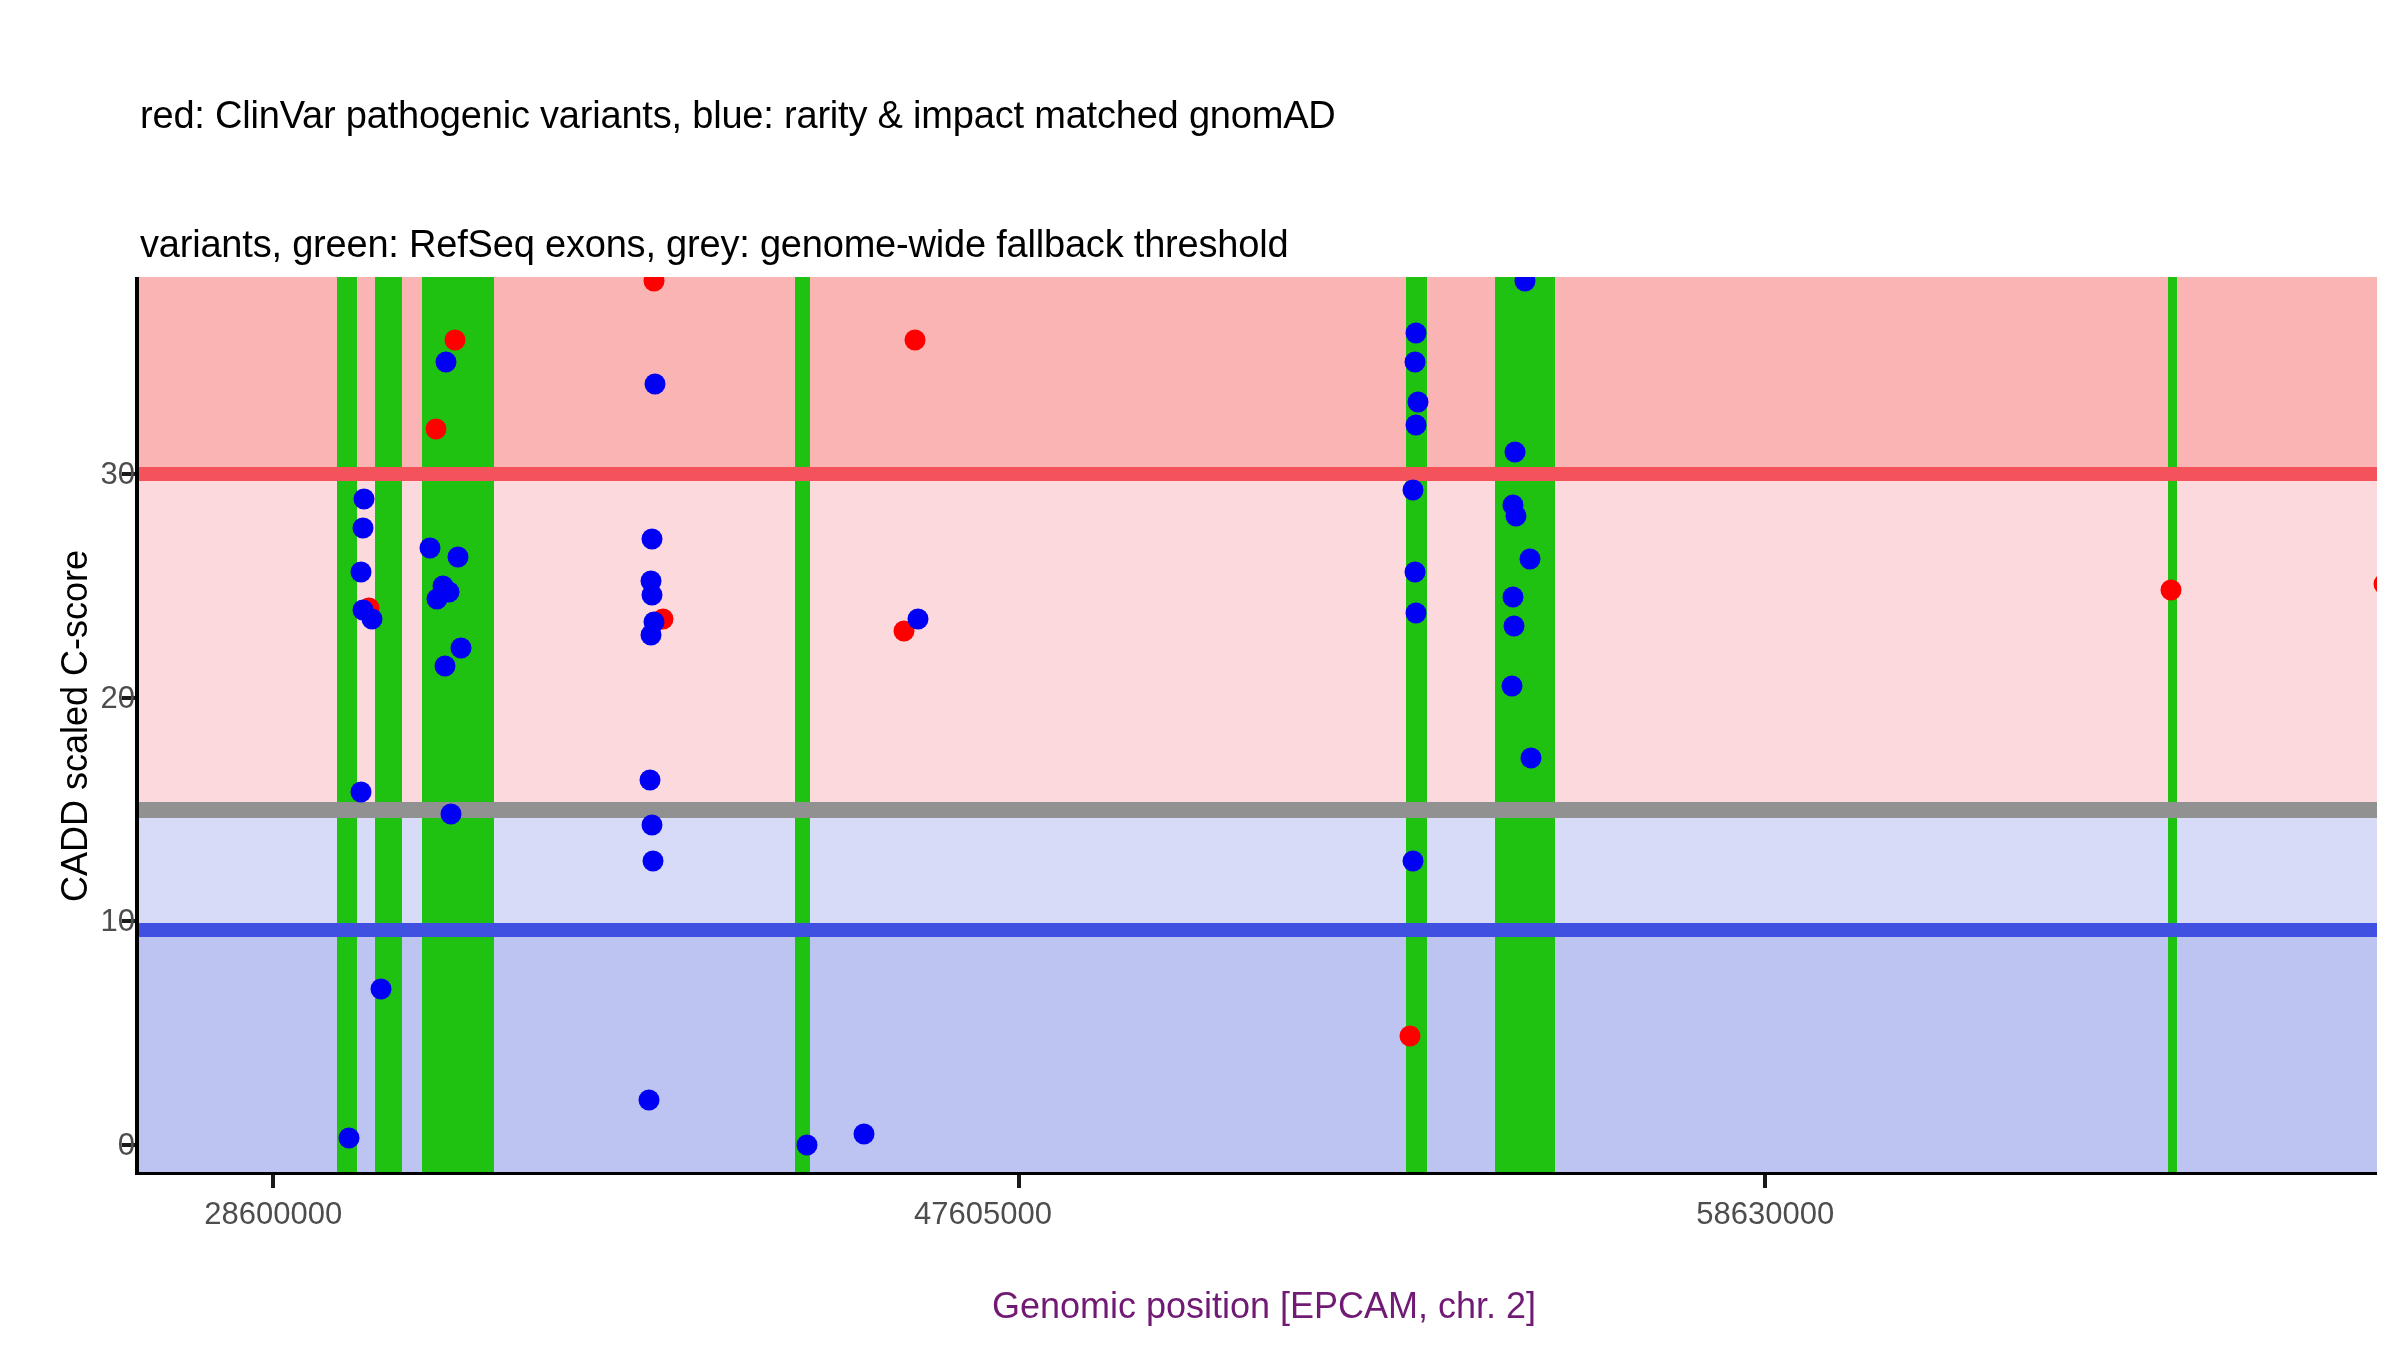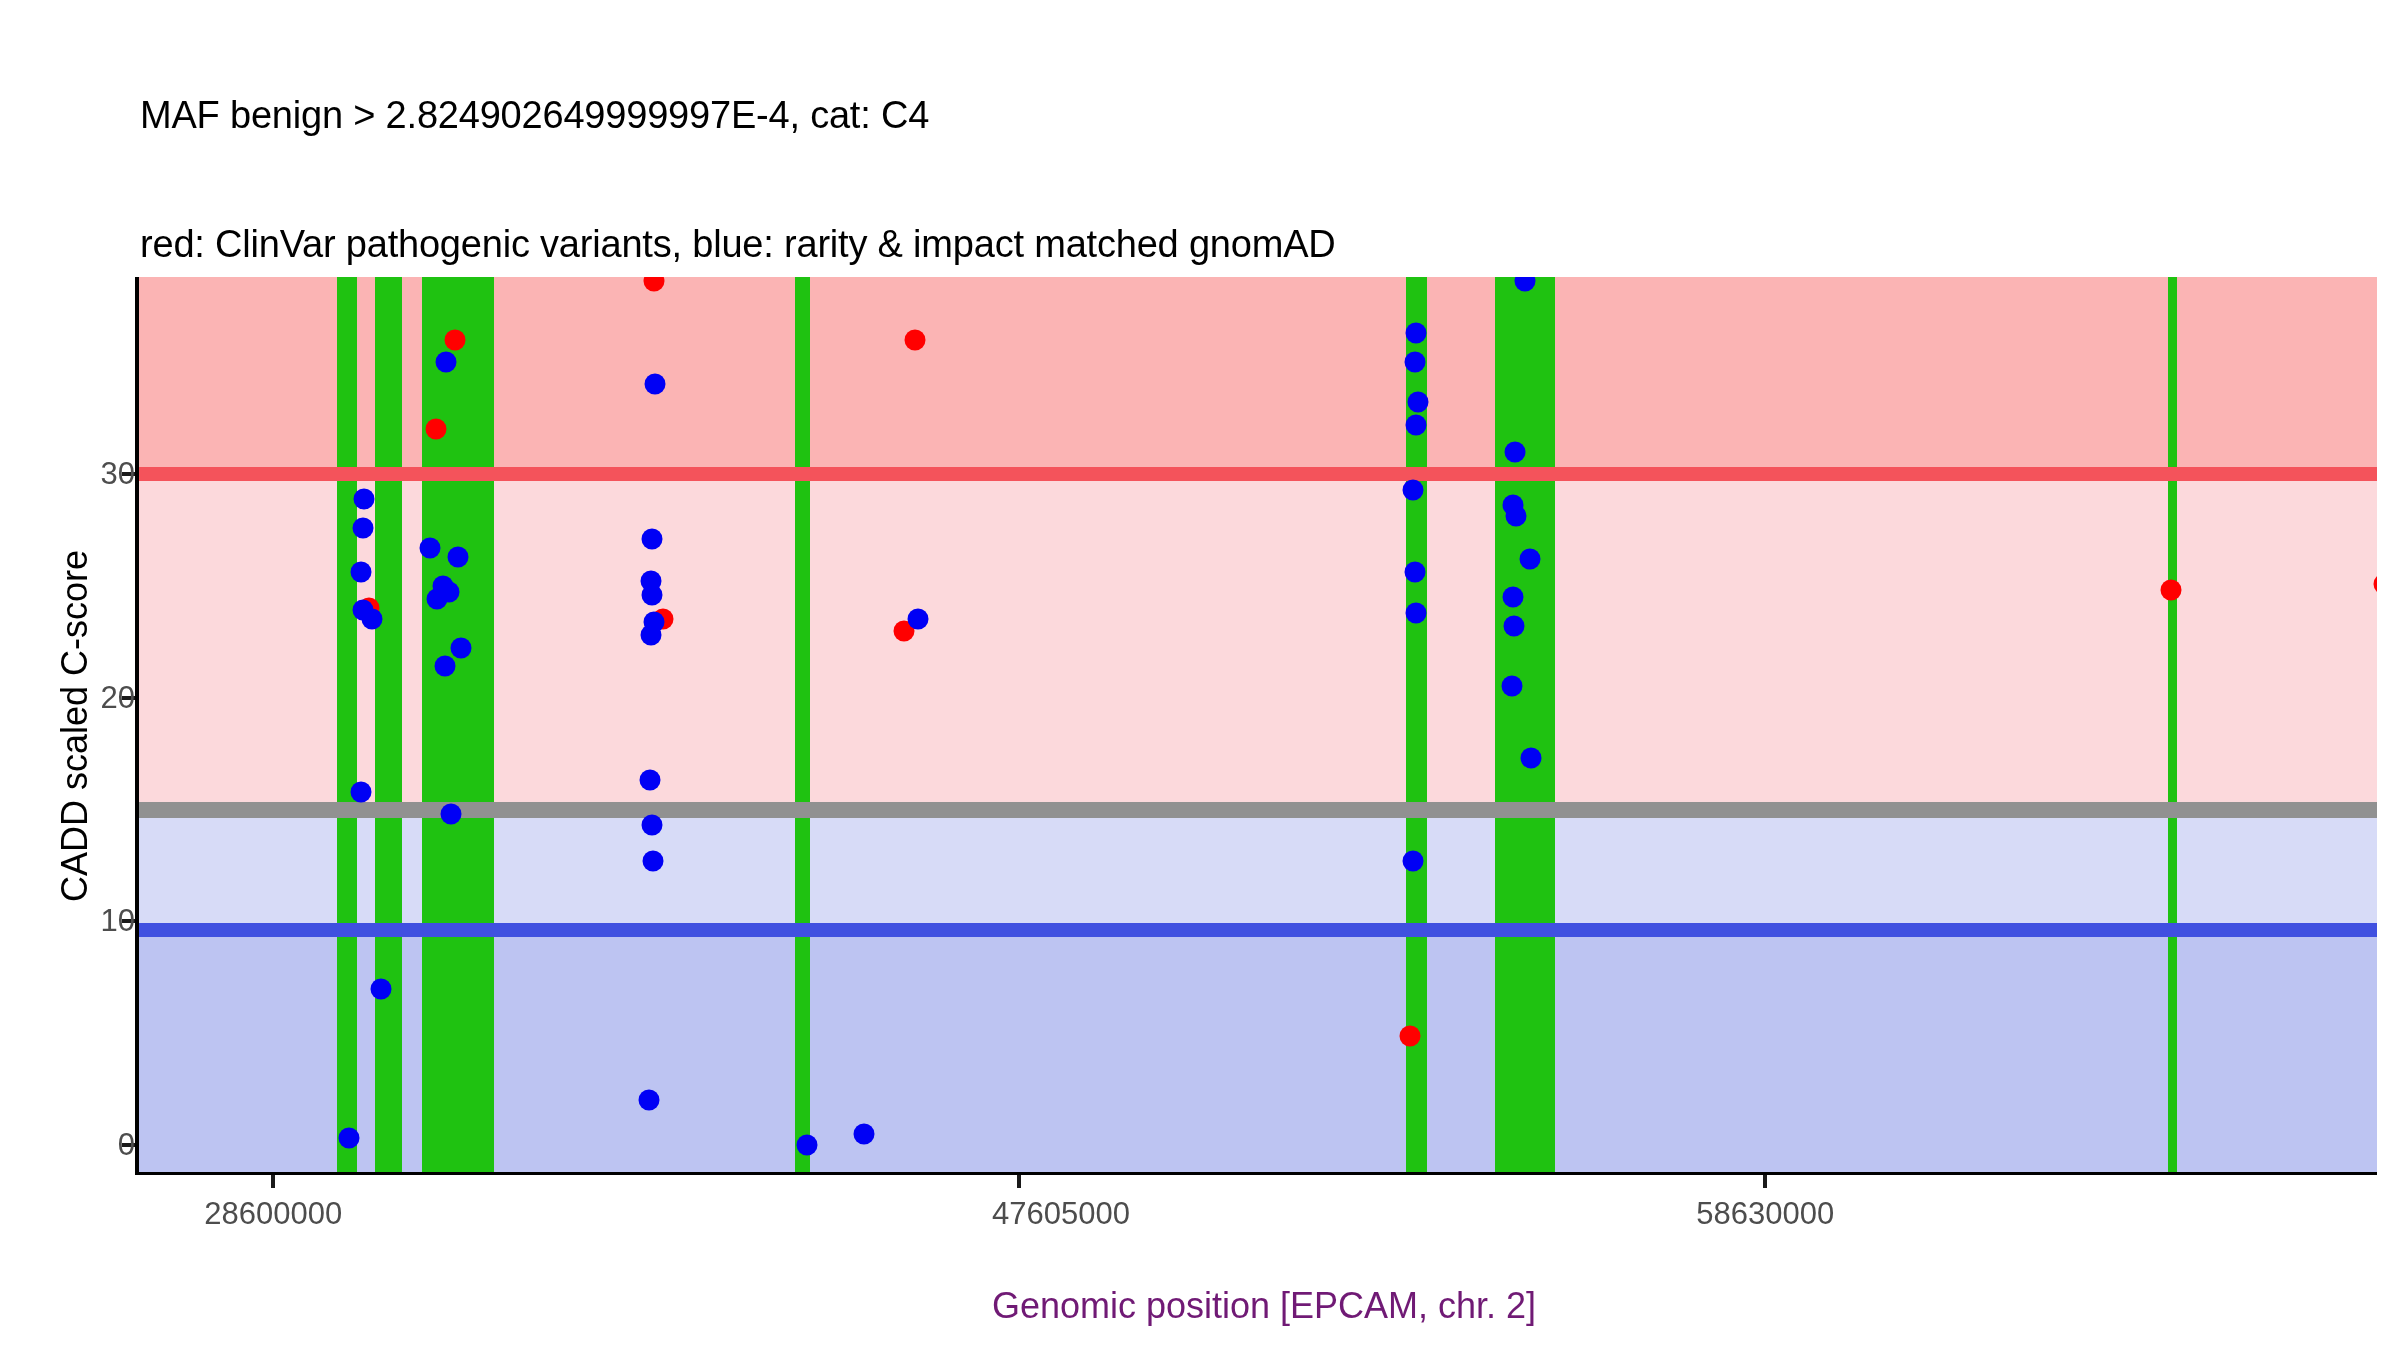--- a/index.html
+++ b/index.html
@@ -154,21 +154,20 @@
     color: #4d4d4d;
     transform: translateX(-200px);
   }
 </style>
 </head>
 <body>
 
 <div id="root">
 
   <div id="plot-title">
-    <span class="tline">MAF benign &gt; 2.824902649999997E-4, cat: C4</span>
     <span class="tline">red: ClinVar pathogenic variants, blue: rarity &amp; impact matched gnomAD</span>
     <span class="tline">variants, green: RefSeq exons, grey: genome-wide fallback threshold</span>
   </div>
 
   <div id="y-axis-title">CADD scaled C-score</div>
   <div id="x-axis-title">Genomic position [EPCAM, chr. 2]</div>
 
   <div id="axis-left"></div>
   <div id="axis-bottom"></div>
 
@@ -179,21 +178,21 @@
       <div class="ytick-label" style="top: 921.4px;">10</div>
       <div class="ytick-mark" style="top: 695.65px;"></div>
       <div class="ytick-label" style="top: 697.65px;">20</div>
       <div class="ytick-mark" style="top: 471.9px;"></div>
       <div class="ytick-label" style="top: 473.9px;">30</div>
     </div>
   <div id="xticks-layer">
       <div class="xtick-mark" style="left: 271.28px;"></div>
       <div class="xtick-label" style="left: 273.28px;">28600000</div>
       <div class="xtick-mark" style="left: 1017.28px;"></div>
-      <div class="xtick-label" style="left: 1061px;">47605000</div>
+      <div class="xtick-label" style="left: 983px;">47605000</div>
       <div class="xtick-mark" style="left: 1763.28px;"></div>
       <div class="xtick-label" style="left: 1765.28px;">58630000</div>
     </div>
 
   <div id="panel">
     <div id="panel-inner">
       <div id="bands-layer">
           <div class="band pathogenic-upper" style="background: rgb(251, 180, 180); top: 0px; height: 196.9px;"></div>
           <div class="band vous-upper" style="background: rgb(252, 217, 220); top: 196.9px; height: 335.625px;"></div>
           <div class="band vous-lower" style="background: rgb(215, 219, 247); top: 532.525px; height: 120.154px;"></div>

